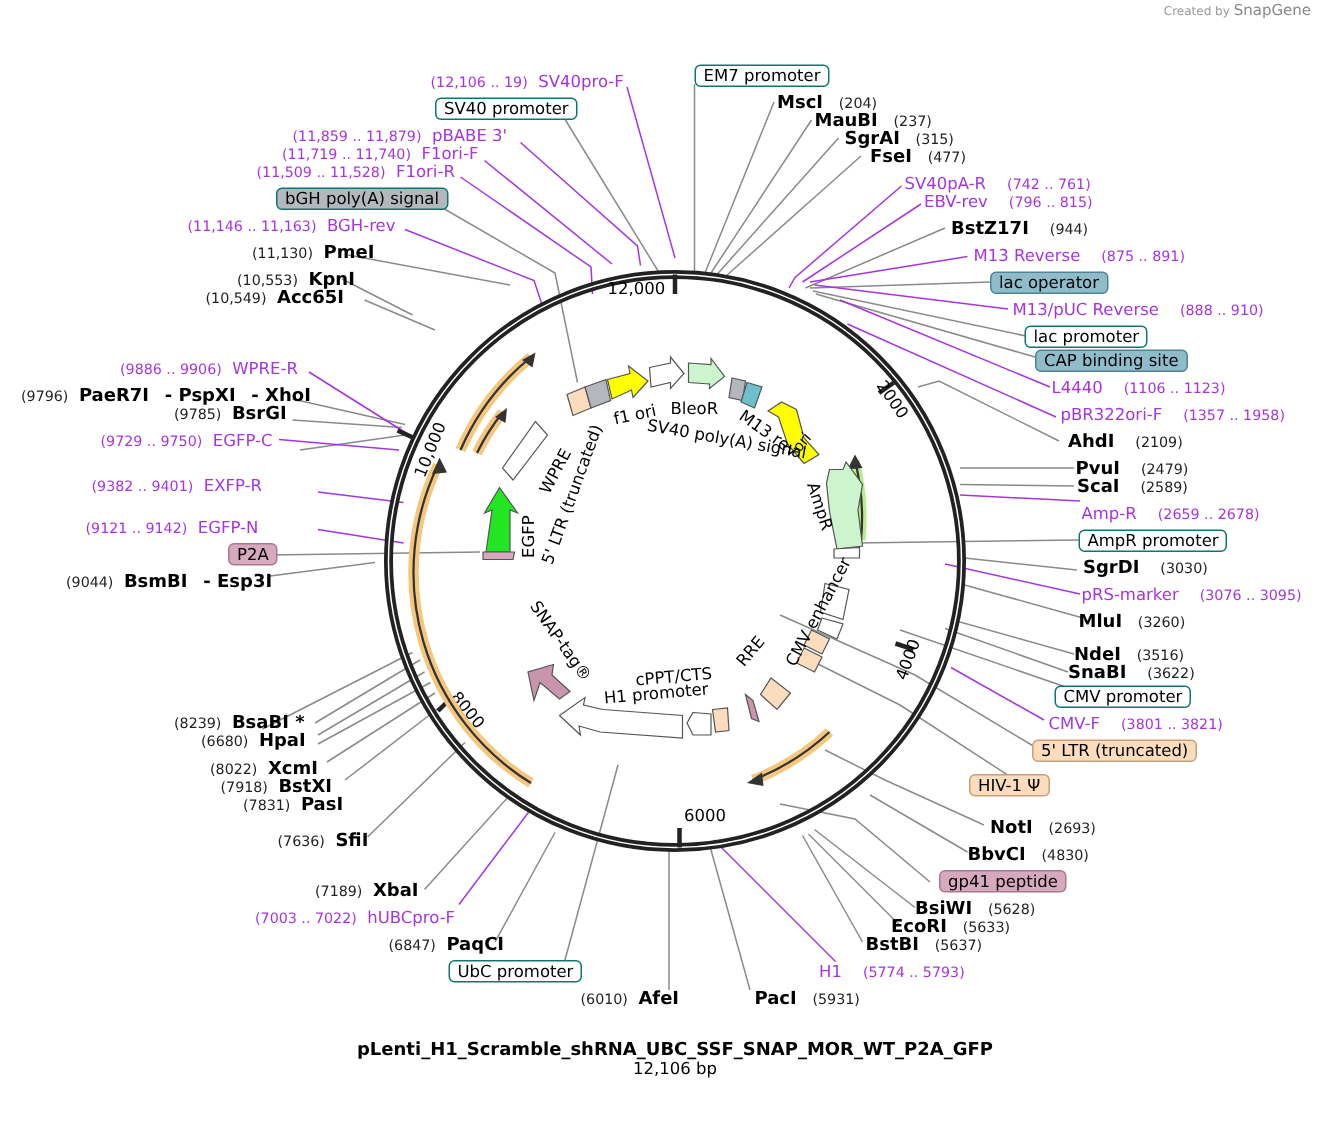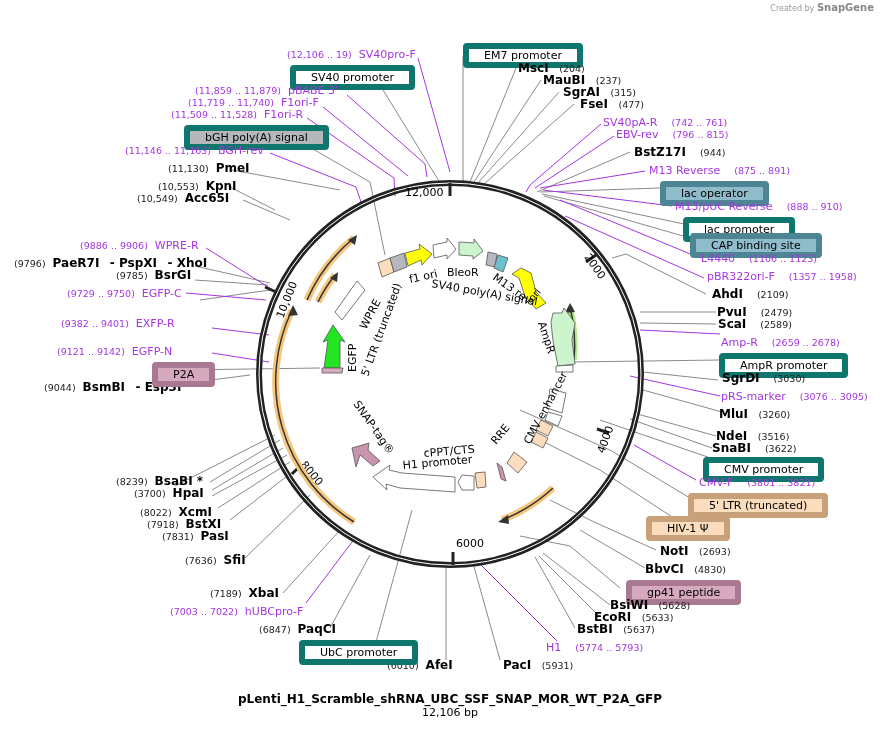--- a/index.html
+++ b/index.html
@@ -3,29 +3,29 @@
 <meta charset="utf-8">
 <style>
   html, body { margin:0; padding:0; background:#fff; }
   body { width:880px; height:749px; position:relative; overflow:hidden; font-family:"DejaVu Sans", sans-serif; }
   #map { position:absolute; left:0; top:0; }
   .lbl { position:absolute; white-space:nowrap; font-size:11px; line-height:13px; color:#000; }
   .lbl .pos { font-size:9.5px; color:#222; }
   .lbl.enz .name { font-weight:bold; font-size:12px; }
   .lbl.primer { color:#a535e0; font-size:11px; }
   .lbl.primer .pos { color:#a535e0; }
-  .feat { position:absolute; white-space:nowrap; font-size:11px; line-height:13px; padding:0 15px; border:6px solid #0f766e; border-radius:4px; background:#fff; color:#000; }
+  .feat { position:absolute; white-space:nowrap; font-size:11px; line-height:13px; padding:0 5px; border:1px solid #0f766e; border-radius:4px; background:#fff; color:#000; }
   .feat.gray { background:#b4b8bc; }
   .feat.blue { background:#8fbccb; border-color:#4e8595; }
   .feat.peach { background:#fbdcbc; border-color:#c8a07a; }
   .feat.mauve { background:#d7a9bf; border-color:#a87990; }
   #title { position:absolute; left:0; width:900px; top:692px; text-align:center; font-weight:bold; font-size:12px; }
   #bp { position:absolute; left:0; width:900px; top:706px; text-align:center; font-size:11px; }
   #credit { position:absolute; right:6px; top:2px; font-size:8px; color:#999; }
-  #credit b { font-size:10px; color:#888; font-weight:bold; }
+  #credit b { font-size:10px; color:#888; font-weight:normal; }
   .inner { font-size:11px; fill:#000; font-family:"DejaVu Sans", sans-serif; }
 </style>
 </head>
 <body>
 
 <svg id="map" width="880" height="749" viewBox="0 0 880 749">
 
   <g stroke="#8a8a8a" stroke-width="1" fill="none">
     <polyline points="372,72 442,186"></polyline>
     <polyline points="463,56 463,184"></polyline>
@@ -238,21 +238,21 @@
 
 <div class="lbl enz" style="left:387px;top:659px"><span class="pos">(6010)</span>&nbsp; <span class="name">AfeI</span></div>
 <div class="feat" style="left:299px;top:640px">UbC promoter</div>
 <div class="lbl enz" style="left:259px;top:623px"><span class="pos">(6847)</span>&nbsp; <span class="name">PaqCI</span></div>
 <div class="lbl primer" style="left:170px;top:605px"><span class="pos">(7003 .. 7022)</span>&nbsp; <span>hUBCpro-F</span></div>
 <div class="lbl enz" style="left:210px;top:587px"><span class="pos">(7189)</span>&nbsp; <span class="name">XbaI</span></div>
 <div class="lbl enz" style="left:185px;top:554px"><span class="pos">(7636)</span>&nbsp; <span class="name">SfiI</span></div>
 <div class="lbl enz" style="left:162px;top:530px"><span class="pos">(7831)</span>&nbsp; <span class="name">PasI</span></div>
 <div class="lbl enz" style="left:147px;top:518px"><span class="pos">(7918)</span>&nbsp; <span class="name">BstXI</span></div>
 <div class="lbl enz" style="left:140px;top:506px"><span class="pos">(8022)</span>&nbsp; <span class="name">XcmI</span></div>
-<div class="lbl enz" style="left:134px;top:487px"><span class="pos">(3700)</span>&nbsp; <span class="name">HpaI</span></div>
+<div class="lbl enz" style="left:134px;top:487px"><span class="pos">(6680)</span>&nbsp; <span class="name">HpaI</span></div>
 <div class="lbl enz" style="left:116px;top:475px"><span class="pos">(8239)</span>&nbsp; <span class="name">BsaBI *</span></div>
 
 <div class="lbl enz" style="left:44px;top:381px"><span class="pos">(9044)</span>&nbsp; <span class="name">BsmBI</span>&nbsp;&nbsp; <span class="name">- Esp3I</span></div>
 <div class="feat mauve" style="left:152px;top:362px">P2A</div>
 <div class="lbl primer" style="left:57px;top:345px"><span class="pos">(9121 .. 9142)</span>&nbsp; <span>EGFP-N</span></div>
 <div class="lbl primer" style="left:61px;top:317px"><span class="pos">(9382 .. 9401)</span>&nbsp; <span>EXFP-R</span></div>
 <div class="lbl primer" style="left:67px;top:287px"><span class="pos">(9729 .. 9750)</span>&nbsp; <span>EGFP-C</span></div>
 <div class="lbl enz" style="left:116px;top:269px"><span class="pos">(9785)</span>&nbsp; <span class="name">BsrGI</span></div>
 <div class="lbl enz" style="left:14px;top:257px"><span class="pos">(9796)</span>&nbsp; <span class="name">PaeR7I</span>&nbsp;&nbsp; <span class="name">- PspXI</span>&nbsp;&nbsp; <span class="name">- XhoI</span></div>
 <div class="lbl primer" style="left:80px;top:239px"><span class="pos">(9886 .. 9906)</span>&nbsp; <span>WPRE-R</span></div>

